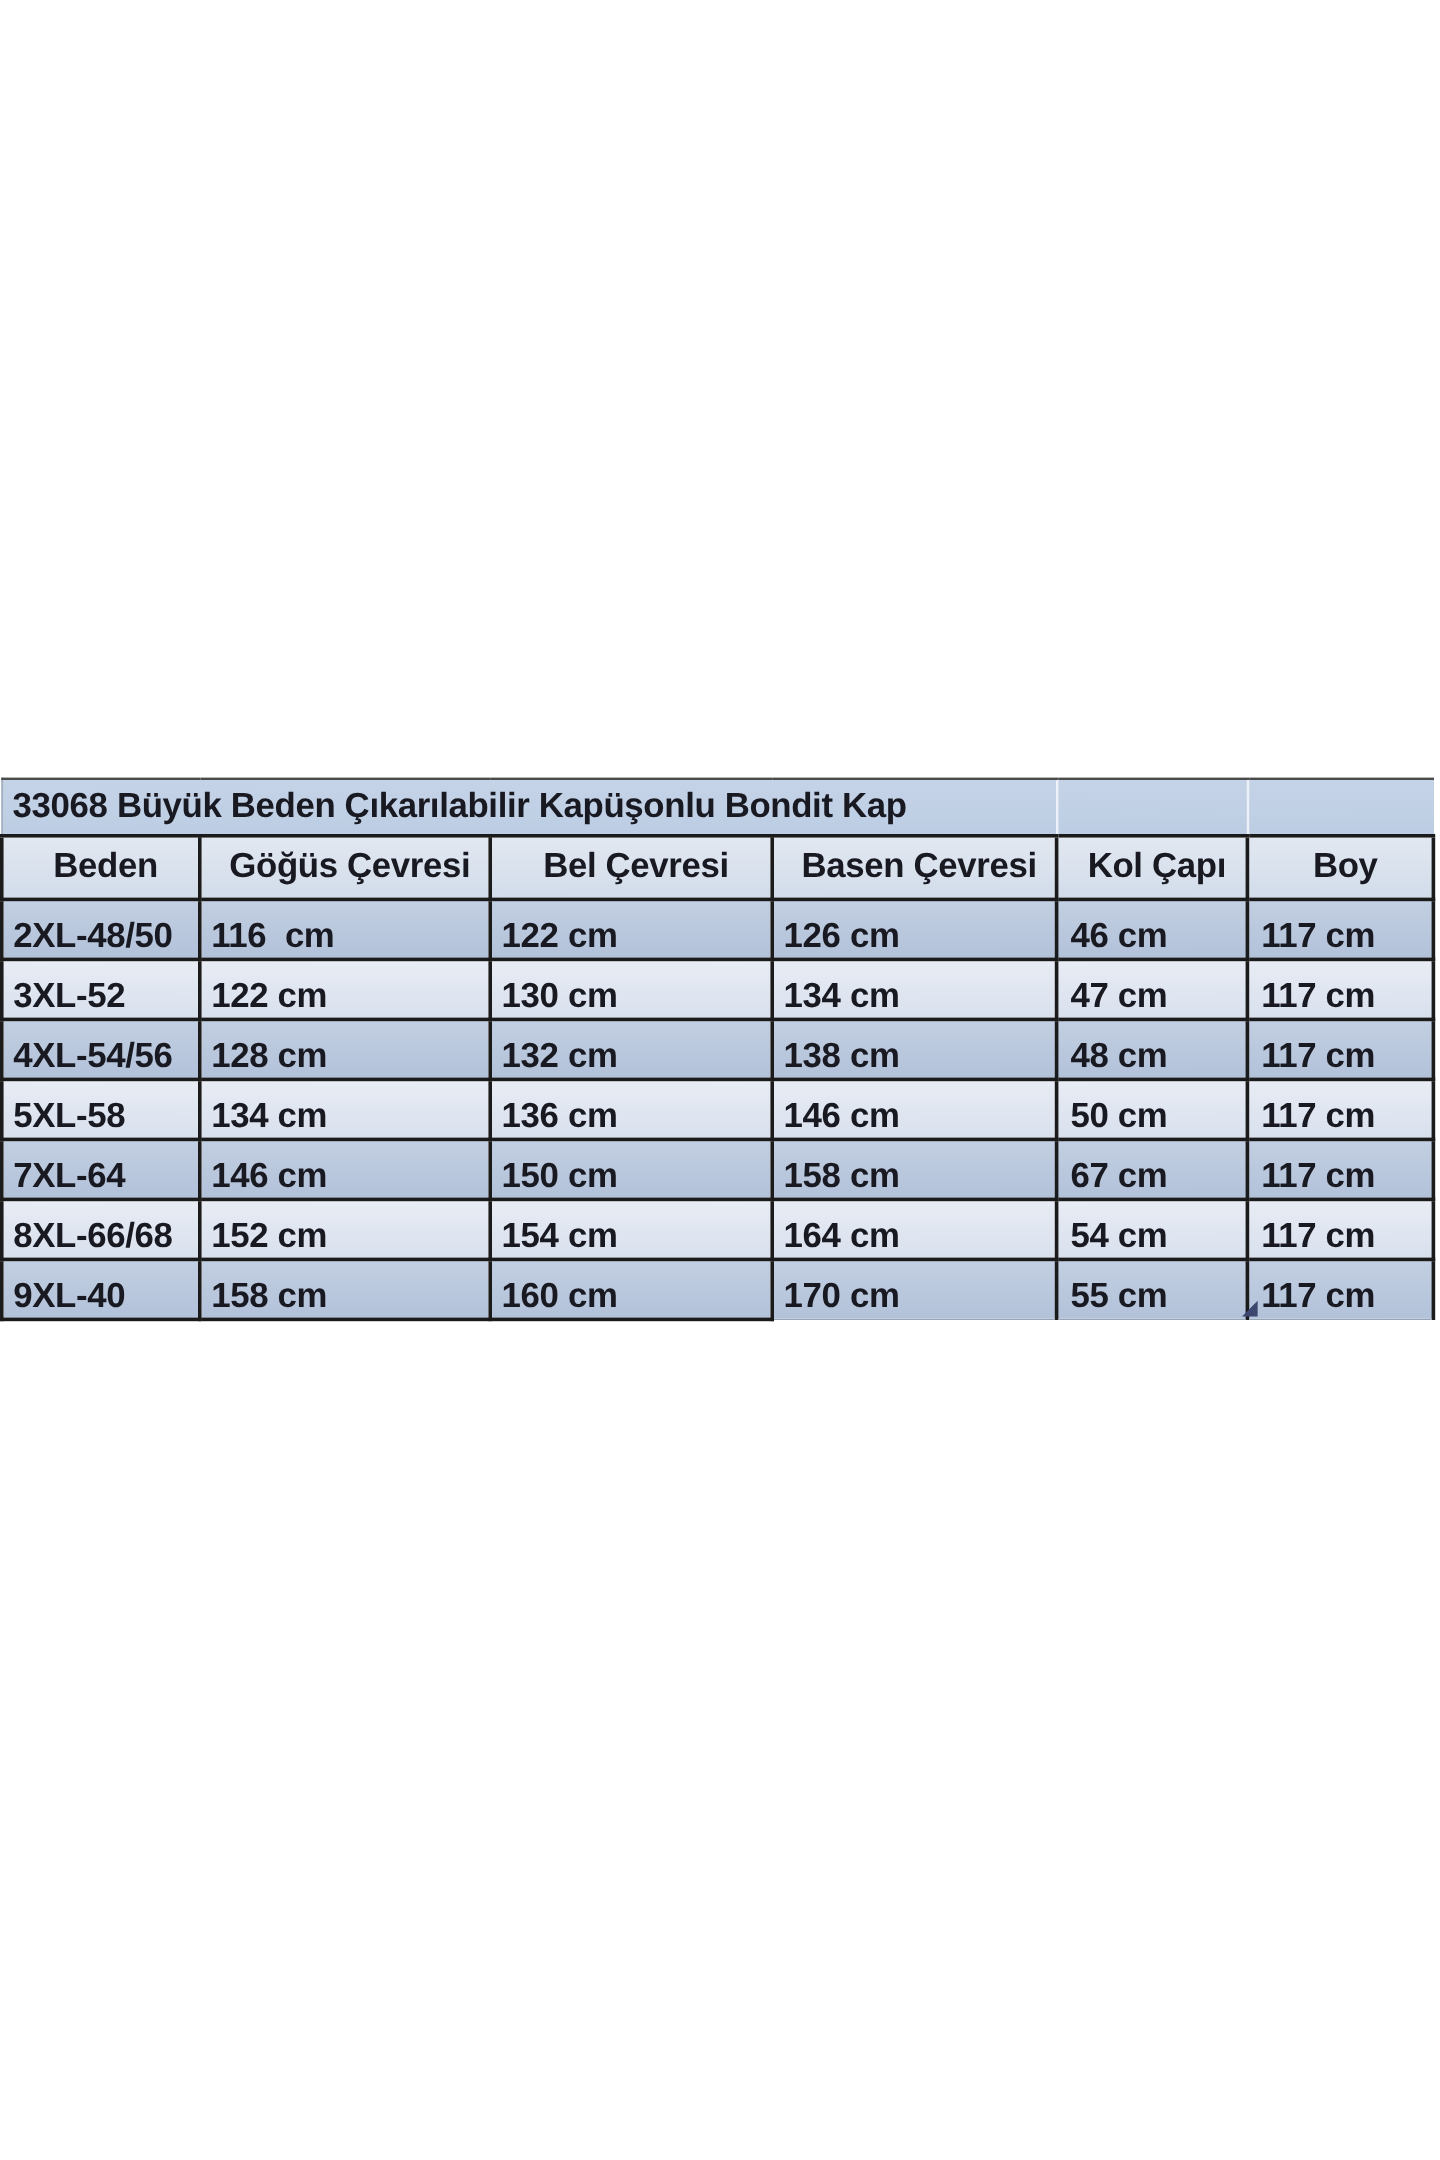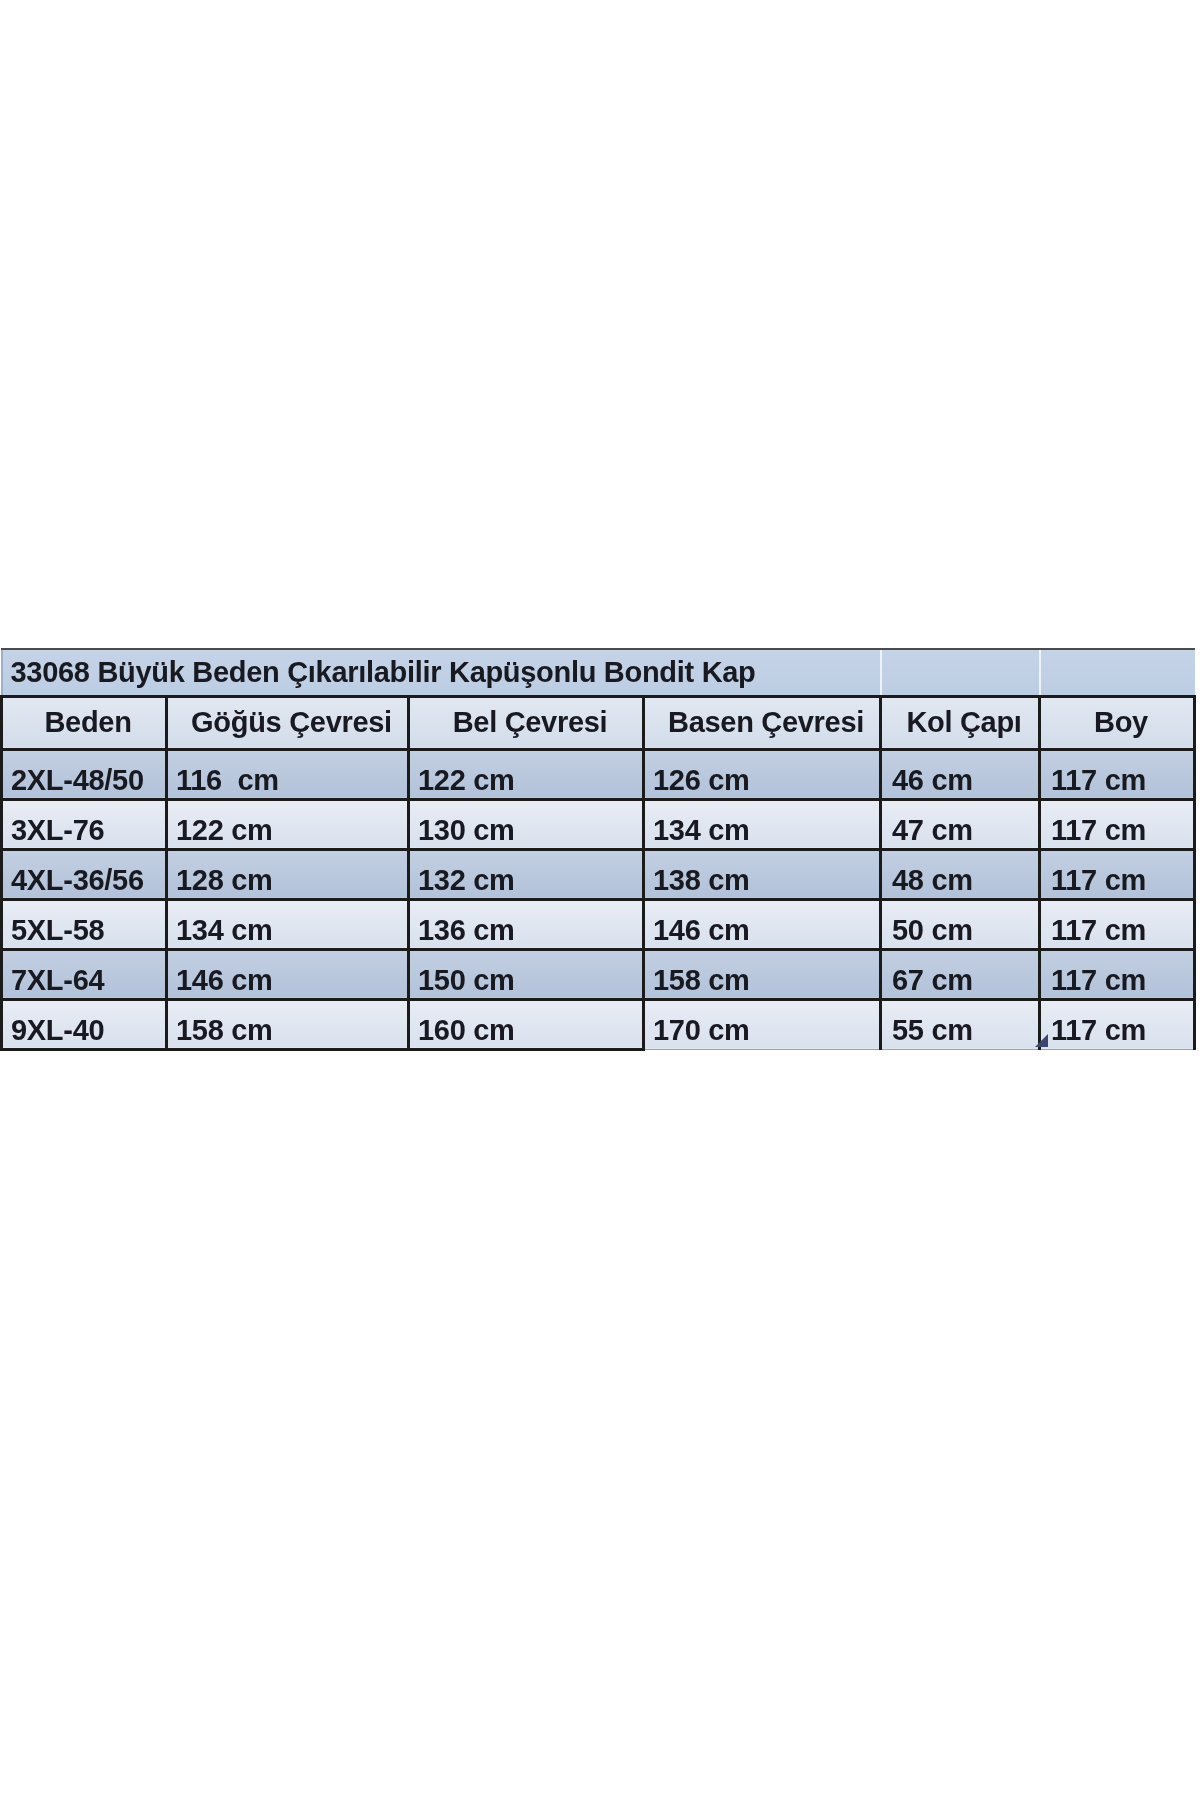--- a/index.html
+++ b/index.html
@@ -115,29 +115,29 @@
       <tbody>
         <tr>
           <td>2XL-48/50</td>
           <td>116  cm</td>
           <td>122 cm</td>
           <td>126 cm</td>
           <td>46 cm</td>
           <td>117 cm</td>
         </tr>
         <tr>
-          <td>3XL-76</td>
+          <td>3XL-52</td>
           <td>122 cm</td>
           <td>130 cm</td>
           <td>134 cm</td>
           <td>47 cm</td>
           <td>117 cm</td>
         </tr>
         <tr>
-          <td>4XL-36/56</td>
+          <td>4XL-54/56</td>
           <td>128 cm</td>
           <td>132 cm</td>
           <td>138 cm</td>
           <td>48 cm</td>
           <td>117 cm</td>
         </tr>
         <tr>
           <td>5XL-58</td>
           <td>134 cm</td>
           <td>136 cm</td>
@@ -147,20 +147,28 @@
         </tr>
         <tr>
           <td>7XL-64</td>
           <td>146 cm</td>
           <td>150 cm</td>
           <td>158 cm</td>
           <td>67 cm</td>
           <td>117 cm</td>
         </tr>
         <tr>
+          <td>8XL-66/68</td>
+          <td>152 cm</td>
+          <td>154 cm</td>
+          <td>164 cm</td>
+          <td>54 cm</td>
+          <td>117 cm</td>
+        </tr>
+        <tr>
           <td>9XL-40</td>
           <td>158 cm</td>
           <td>160 cm</td>
           <td>170 cm</td>
           <td>55 cm</td>
           <td>117 cm</td>
         </tr>
       </tbody>
     </table>
     <div class="corner-mark"></div>

